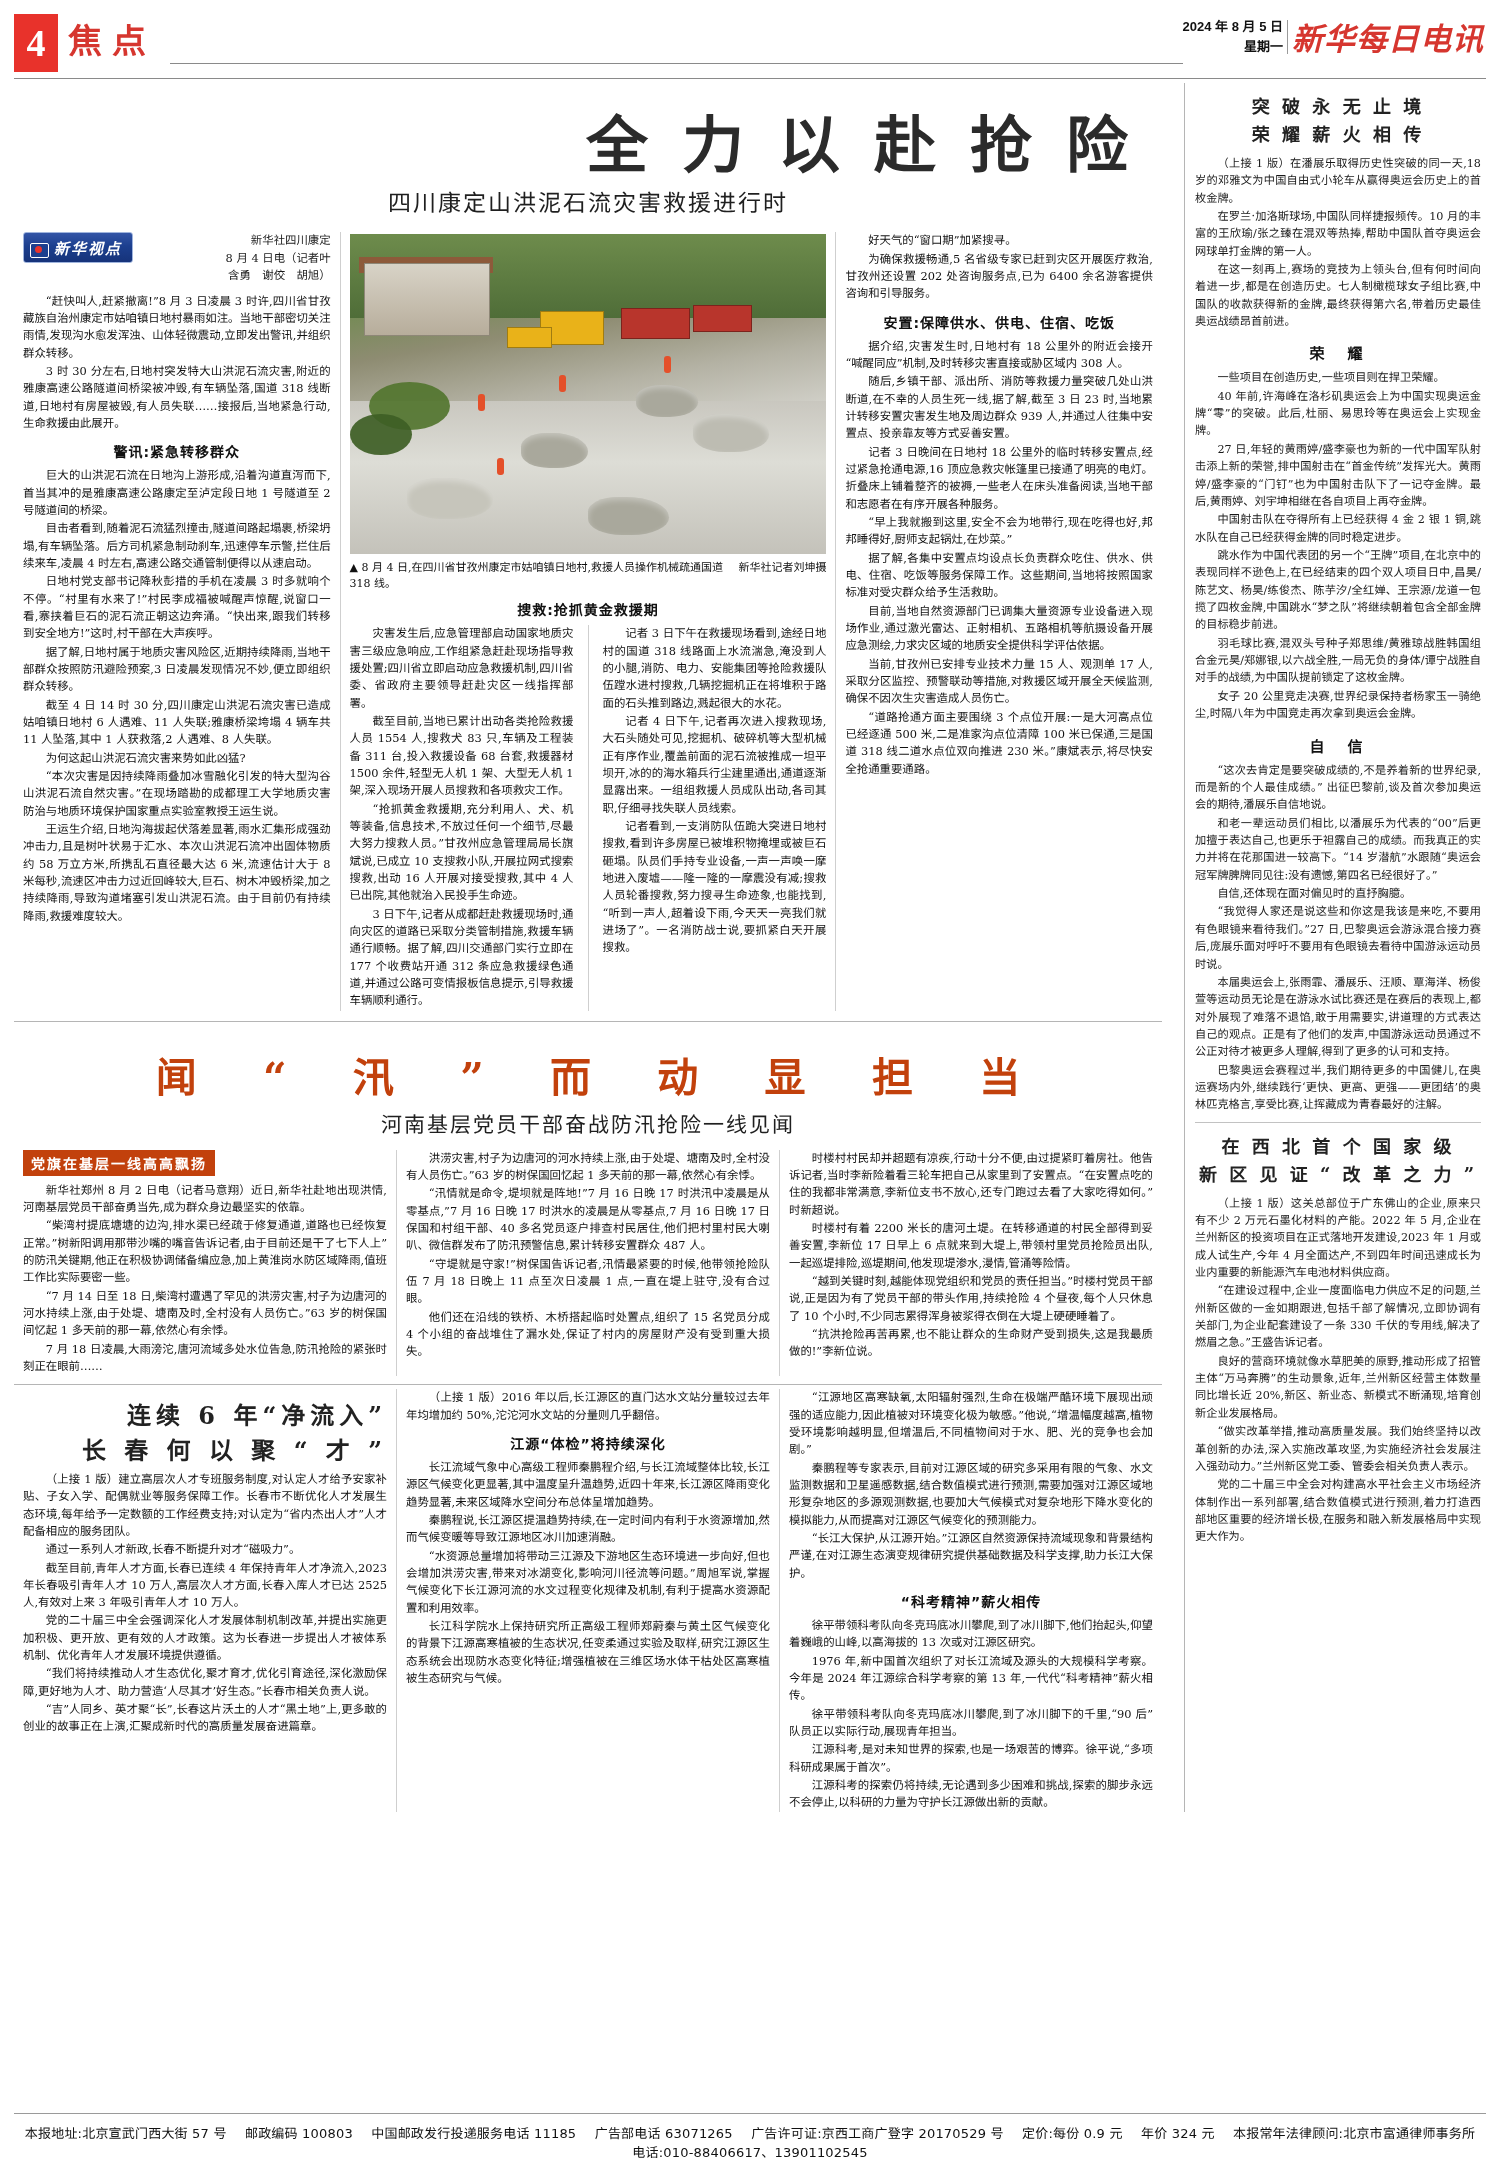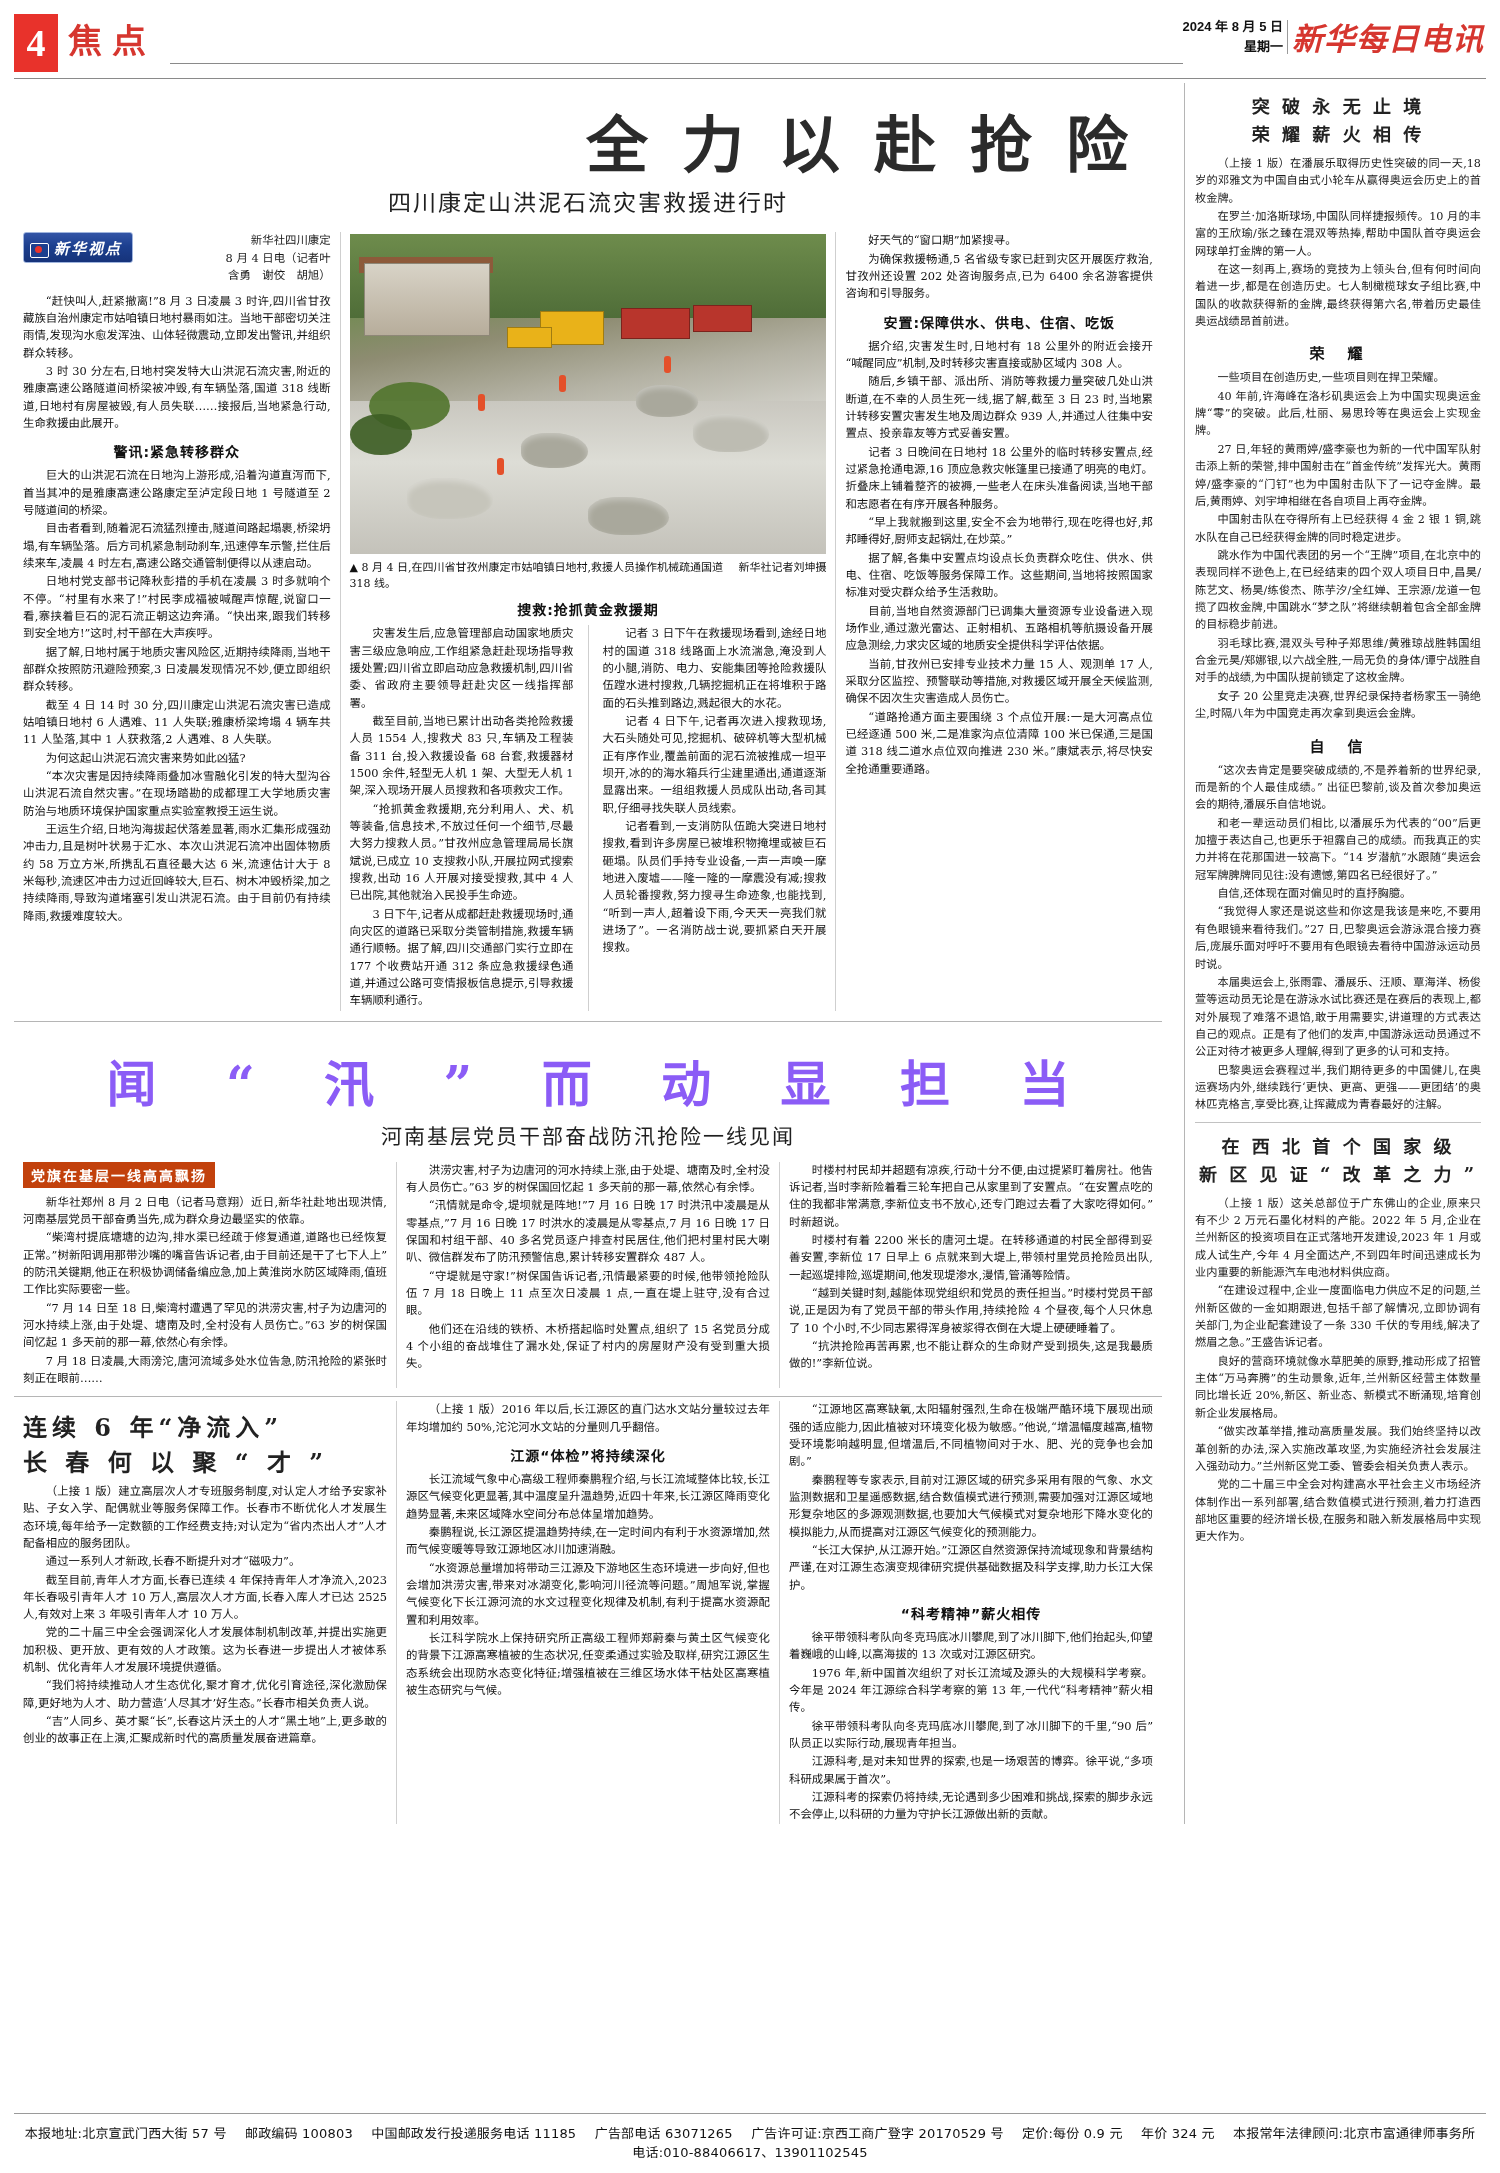--- a/index.html
+++ b/index.html
@@ -104,32 +104,32 @@
   .ph-green{position:absolute;border-radius:50%;background:#52752f;opacity:.92;}
   .caption{
     font-size:11px;color:#111;margin:4px 0 2px 0;display:flex;justify-content:flex-start;gap:10px;
     font-family:"DejaVu Serif","Liberation Serif",serif;
   }
   .cap-credit{white-space:nowrap;}
 
   
   .sect-rule{border-top:1px solid #b5b5b5;margin:10px 0 0 0;}
   .title2{
-    text-align:center;font-size:50px;font-weight:bold;letter-spacing:26px;
-    font-family:"DejaVu Serif","Liberation Serif",serif;margin:22px 0 4px 0;padding-left:26px;color:#8b5cf6;
+    text-align:center;font-size:41px;font-weight:bold;letter-spacing:26px;
+    font-family:"DejaVu Serif","Liberation Serif",serif;margin:22px 0 4px 0;padding-left:26px;color:#c2410c;
   }
   .subtitle2{
     text-align:center;font-size:21px;letter-spacing:2px;margin:0 0 12px 0;
     font-family:"DejaVu Sans","Liberation Sans",sans-serif;color:#1f1f1f;
   }
 
   
   .bot-rule{border-top:1px solid #b5b5b5;margin:8px 0 0 0;}
   .bot-title{
-    text-align:left;font-size:24px;font-weight:bold;letter-spacing:5px;line-height:1.45;
+    text-align:right;font-size:24px;font-weight:bold;letter-spacing:5px;line-height:1.45;
     font-family:"DejaVu Serif","Liberation Serif",serif;margin:10px 0 2px 0;color:#222;
   }
   .bot-title .l2{display:block;}
 
   
   .rail-title{
     text-align:center;font-size:18px;font-weight:bold;letter-spacing:3px;line-height:1.55;
     font-family:"DejaVu Serif","Liberation Serif",serif;margin:10px 0 6px 0;color:#222;
   }
   .rail-sub{

